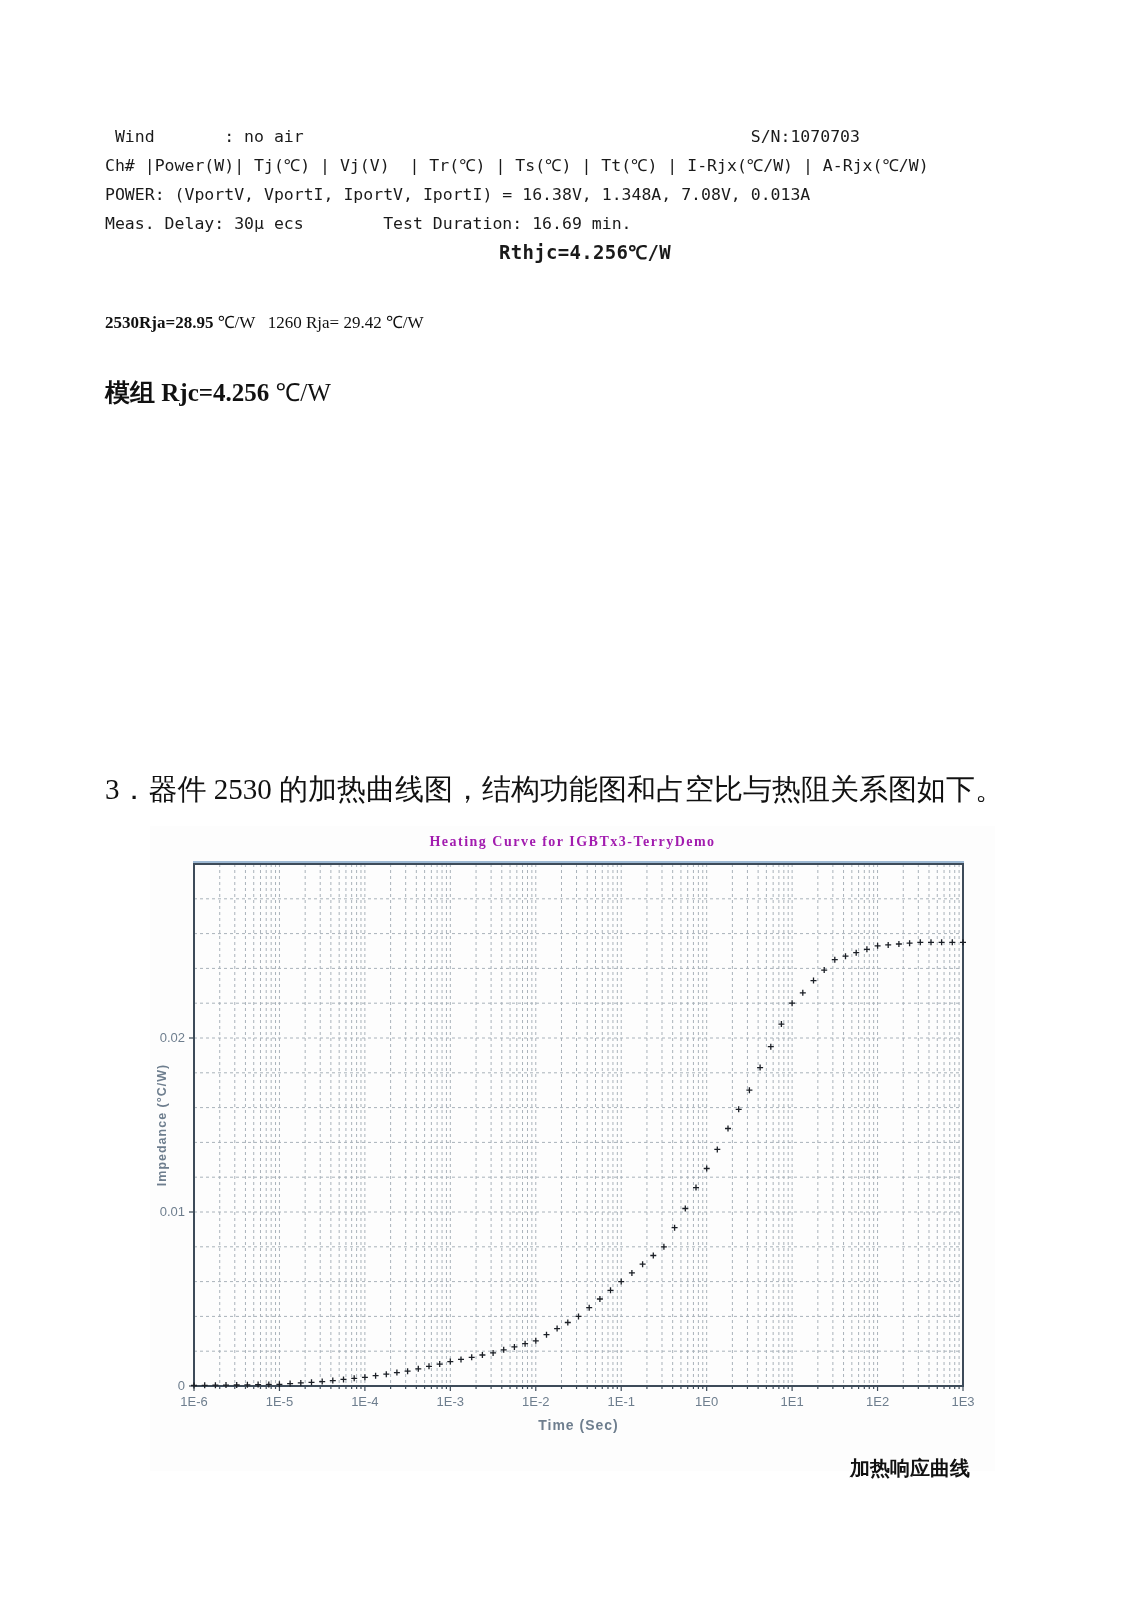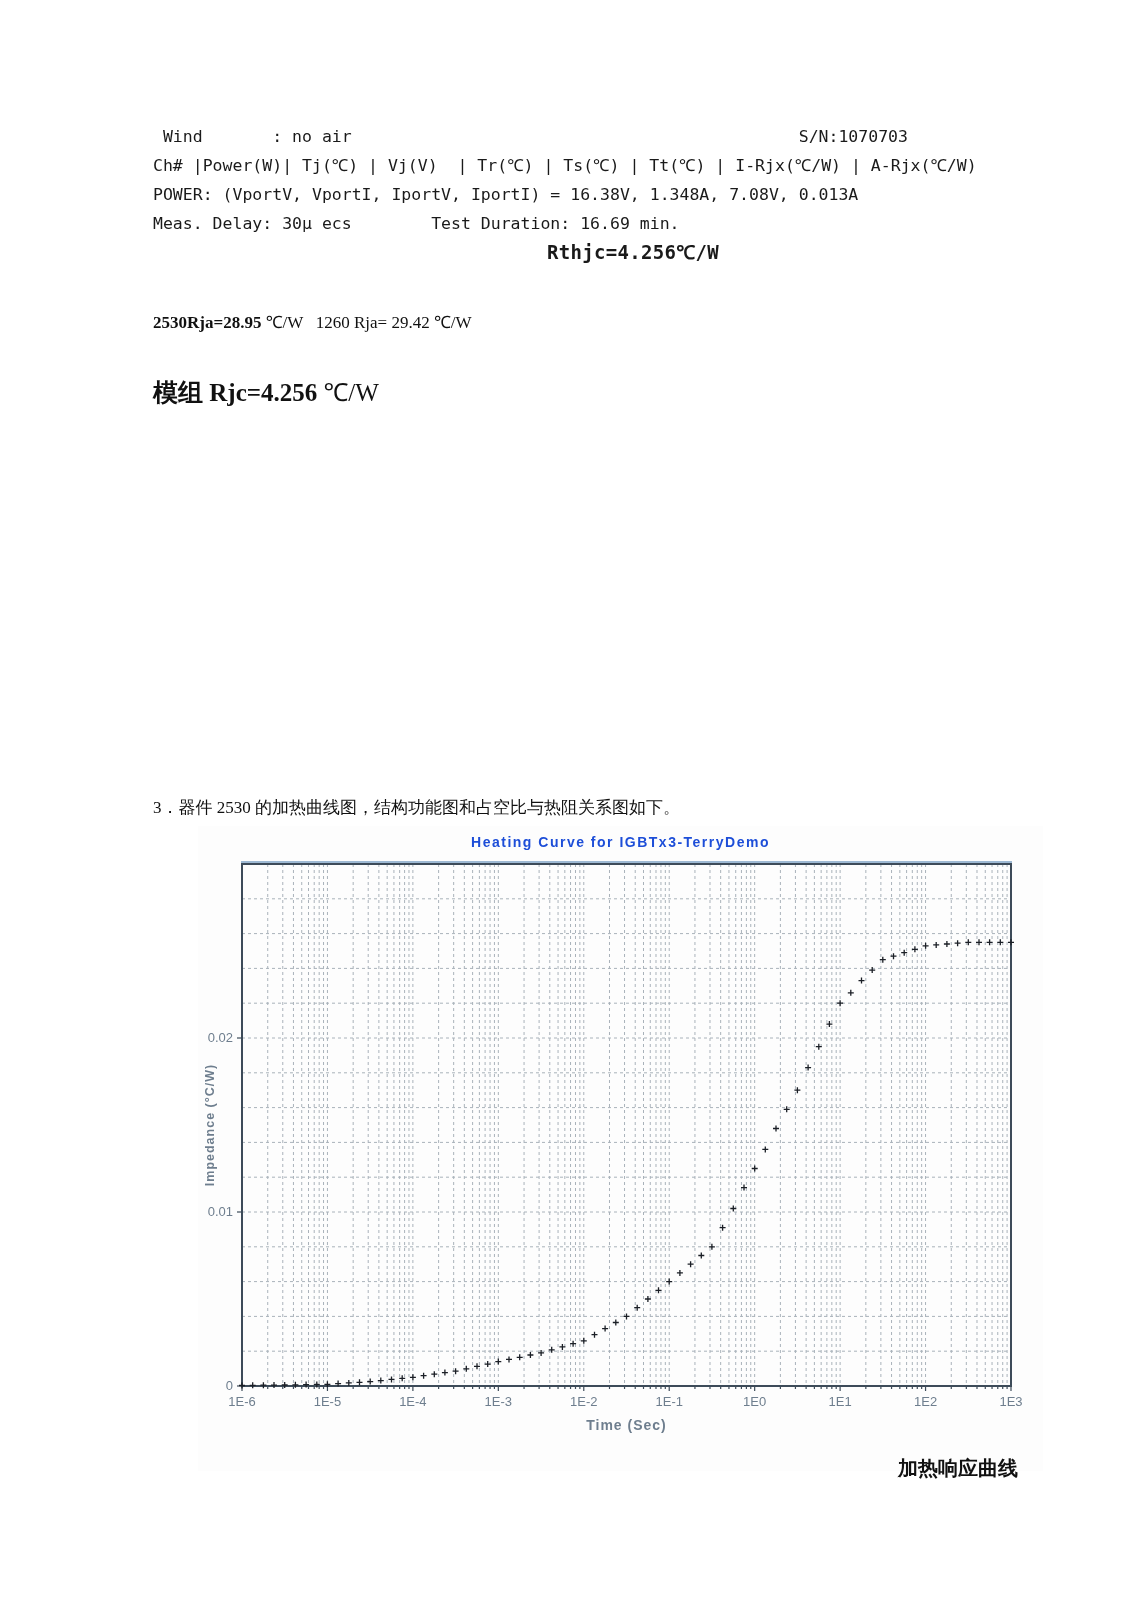--- a/index.html
+++ b/index.html
@@ -1,28 +1,28 @@
 <!DOCTYPE html>
 <html><head>
 <meta charset="utf-8">
 <style>
   html,body{margin:0;padding:0;background:#ffffff;}
   body{width:1131px;height:1600px;position:relative;font-family:"Liberation Serif",serif;color:#111;}
-  .abs{position:absolute;margin-left:48px;}
+  .abs{position:absolute;}
   
   .console{left:105px;top:122px;width:960px;font-family:"DejaVu Sans Mono","Liberation Mono",monospace;
            font-size:16.5px;line-height:29px;color:#1a1a1a;}
   .console pre{margin:0;font-family:inherit;white-space:pre;}
   .console .bold-line{font-weight:bold;font-size:19px;letter-spacing:.3px;text-align:center;}
   
   .rja-line{left:105px;top:310px;font-size:17px;white-space:pre;}
   .module-line{left:105px;top:374px;font-size:25px;white-space:pre;}
   .rja-line b,.module-line b{font-weight:bold;}
   
-  .heading{left:105px;top:796px;font-size:17px;white-space:pre;}
+  .heading{left:105px;top:770px;font-size:29px;white-space:pre;}
   
   .chart-wrap{left:150px;top:826px;width:845px;height:645px;background:#fdfdfd;}
   .chart-title{position:absolute;left:0;top:8px;width:100%;text-align:center;
                font-family:"Liberation Sans",sans-serif;font-weight:bold;font-size:14px;
                letter-spacing:1.5px;}
   .y-axis-label{position:absolute;left:-138px;top:292px;width:300px;text-align:center;
                 transform:rotate(-90deg);font-family:"Liberation Sans",sans-serif;
                 font-weight:bold;font-size:12.5px;letter-spacing:1px;}
   .caption{left:150px;top:1455px;width:820px;text-align:right;font-size:20px;font-weight:bold;}
 </style>
@@ -37,21 +37,21 @@
   <pre class="bold-line">Rthjc=4.256℃/W</pre>
 </div>
 
 <div class="abs rja-line"><b>2530Rja=28.95</b><span> ℃/W   1260 Rja= 29.42 ℃/W</span></div>
 
 <div class="abs module-line"><b>模组 Rjc=4.256</b><span> ℃/W</span></div>
 
 <div class="abs heading">3．器件 2530 的加热曲线图，结构功能图和占空比与热阻关系图如下。</div>
 
 <div class="abs chart-wrap">
-  <div class="chart-title" style="color: #1d4ed8;">Heating Curve for IGBTx3-TerryDemo</div>
+  <div class="chart-title" style="color: #a21caf; font-family: Liberation Serif, serif;">Heating Curve for IGBTx3-TerryDemo</div>
   <div class="y-axis-label" style="color: rgb(110, 126, 142);">Impedance (°C/W)</div>
   <svg id="chart-svg" width="845" height="645" viewBox="0 0 845 645" xmlns="http://www.w3.org/2000/svg">
       <g stroke="#a9b2ba" stroke-width="1" stroke-dasharray="3,3" fill="none">
         <line x1="69.7213407406224" y1="38" x2="69.7213407406224" y2="560"></line>
         <line x1="84.76736054215783" y1="38" x2="84.76736054215783" y2="560"></line>
         <line x1="95.44268148124479" y1="38" x2="95.44268148124479" y2="560"></line>
         <line x1="103.72310370382205" y1="38" x2="103.72310370382205" y2="560"></line>
         <line x1="110.48870128278024" y1="38" x2="110.48870128278024" y2="560"></line>
         <line x1="116.20893253010706" y1="38" x2="116.20893253010706" y2="560"></line>
         <line x1="121.1640222218672" y1="38" x2="121.1640222218672" y2="560"></line>

